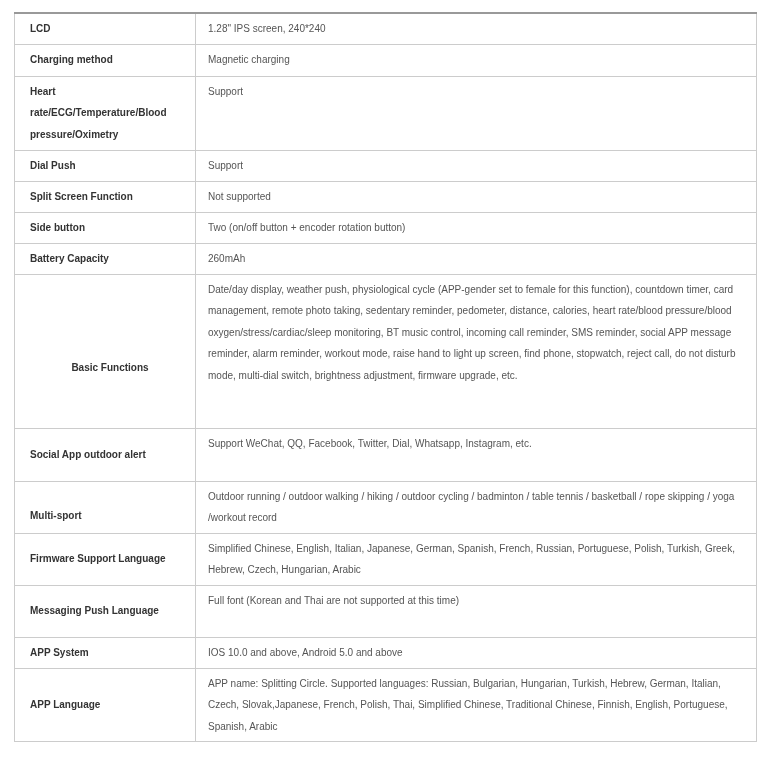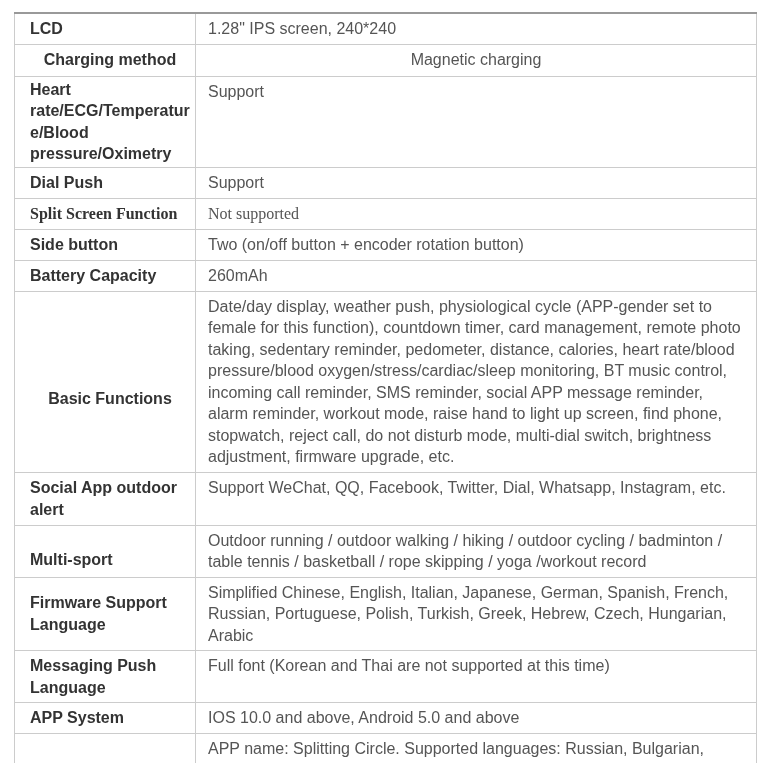--- a/index.html
+++ b/index.html
@@ -20,21 +20,21 @@
     table-layout: fixed;
     border-collapse: collapse;
     border: 1px solid var(--grid-border, #cccccc);
     border-top: 2px solid var(--top-border, #999999);
     background: #ffffff;
   }
   col.c-label { width: 181px; }
   col.c-value { width: 561px; }
   td {
     border: 1px solid var(--grid-border, #cccccc);
-    font-size: 16px;
+    font-size: 10px;
     line-height: 21.5px;
     box-sizing: border-box;
   }
   td.label {
     font-weight: bold;
     color: var(--label-color, #333333);
     padding: 2px 5px 2px 15px;
     vertical-align: middle;
     overflow-wrap: break-word;
     word-wrap: break-word;
@@ -56,33 +56,33 @@
   <table class="spec-table">
     <colgroup>
       <col class="c-label">
       <col class="c-value">
     </colgroup>
     <tbody>
       <tr style="height:31px;">
         <td class="label">LCD</td>
         <td class="value">1.28" IPS screen, 240*240</td>
       </tr>
-      <tr style="height:32px;text-align:center;">
+      <tr style="height:32px;">
         <td class="label">Charging method</td>
         <td class="value">Magnetic charging</td>
       </tr>
       <tr style="height:74px;padding-left:44px;">
         <td class="label">Heart rate/ECG/Temperature/Blood pressure/Oximetry</td>
         <td class="value">Support</td>
       </tr>
       <tr style="height:31px;margin-top:48px;">
         <td class="label">Dial Push</td>
         <td class="value">Support</td>
       </tr>
-      <tr style="height:31px;font-family:Liberation Serif, serif;">
+      <tr style="height:31px;">
         <td class="label">Split Screen Function</td>
         <td class="value">Not supported</td>
       </tr>
       <tr style="height:31px;margin-top:40px;">
         <td class="label">Side button</td>
         <td class="value">Two (on/off button + encoder rotation button)</td>
       </tr>
       <tr style="height:31px;">
         <td class="label">Battery Capacity</td>
         <td class="value">260mAh</td>

